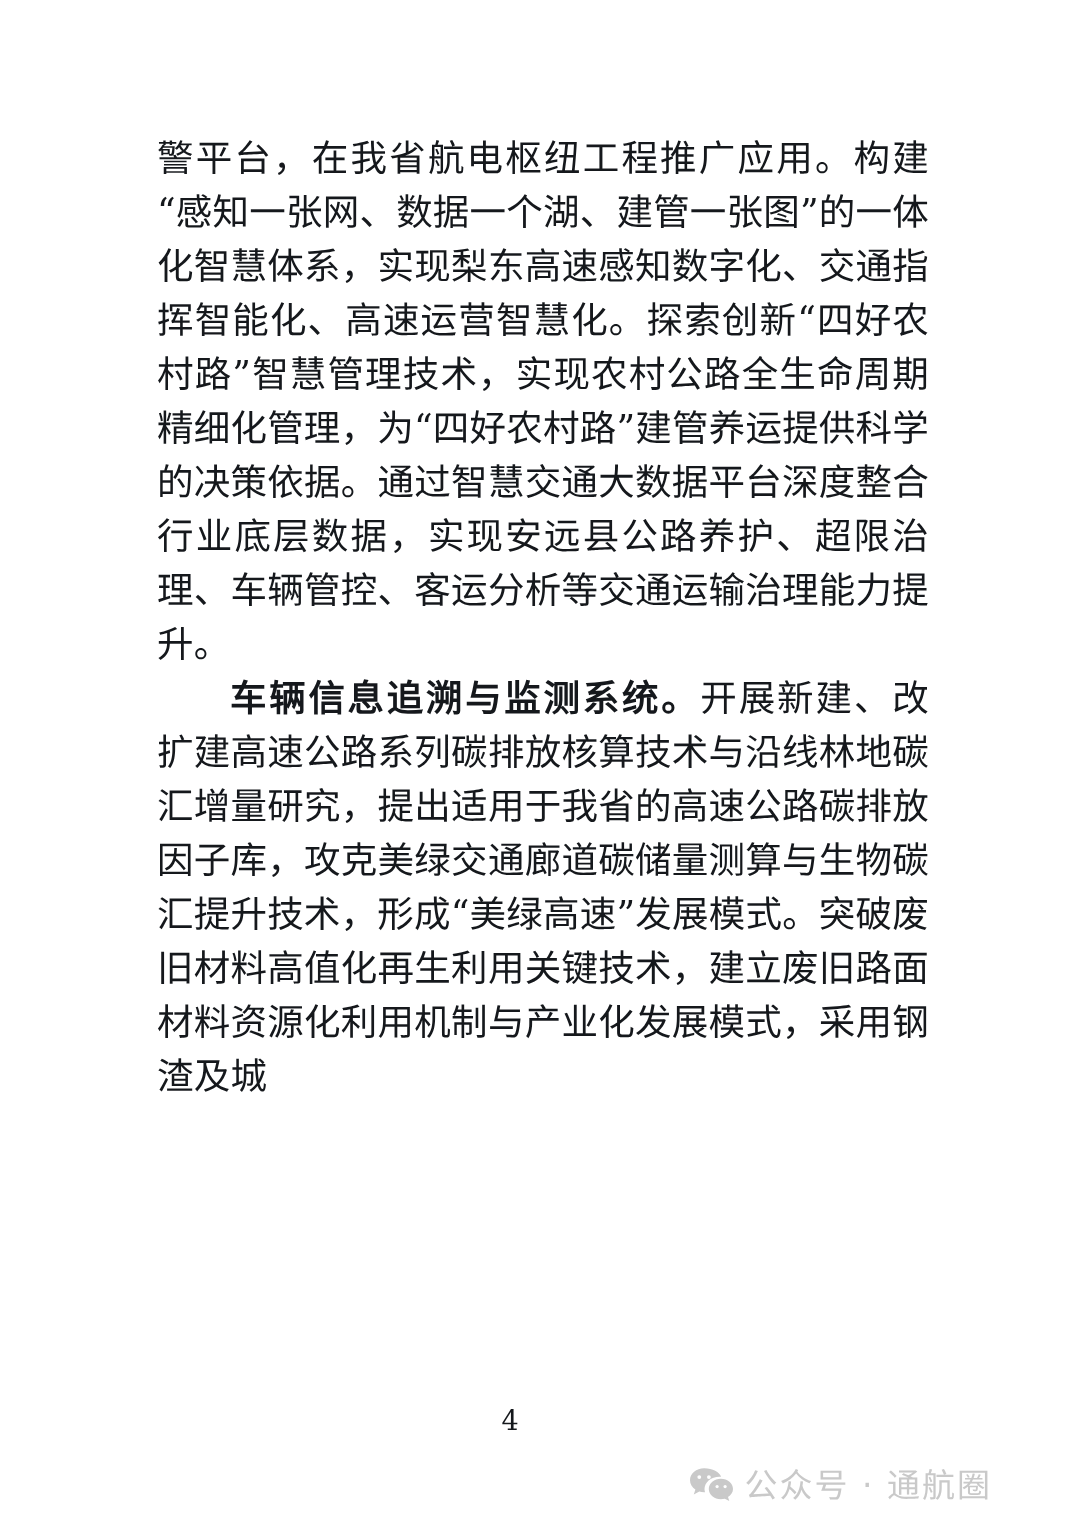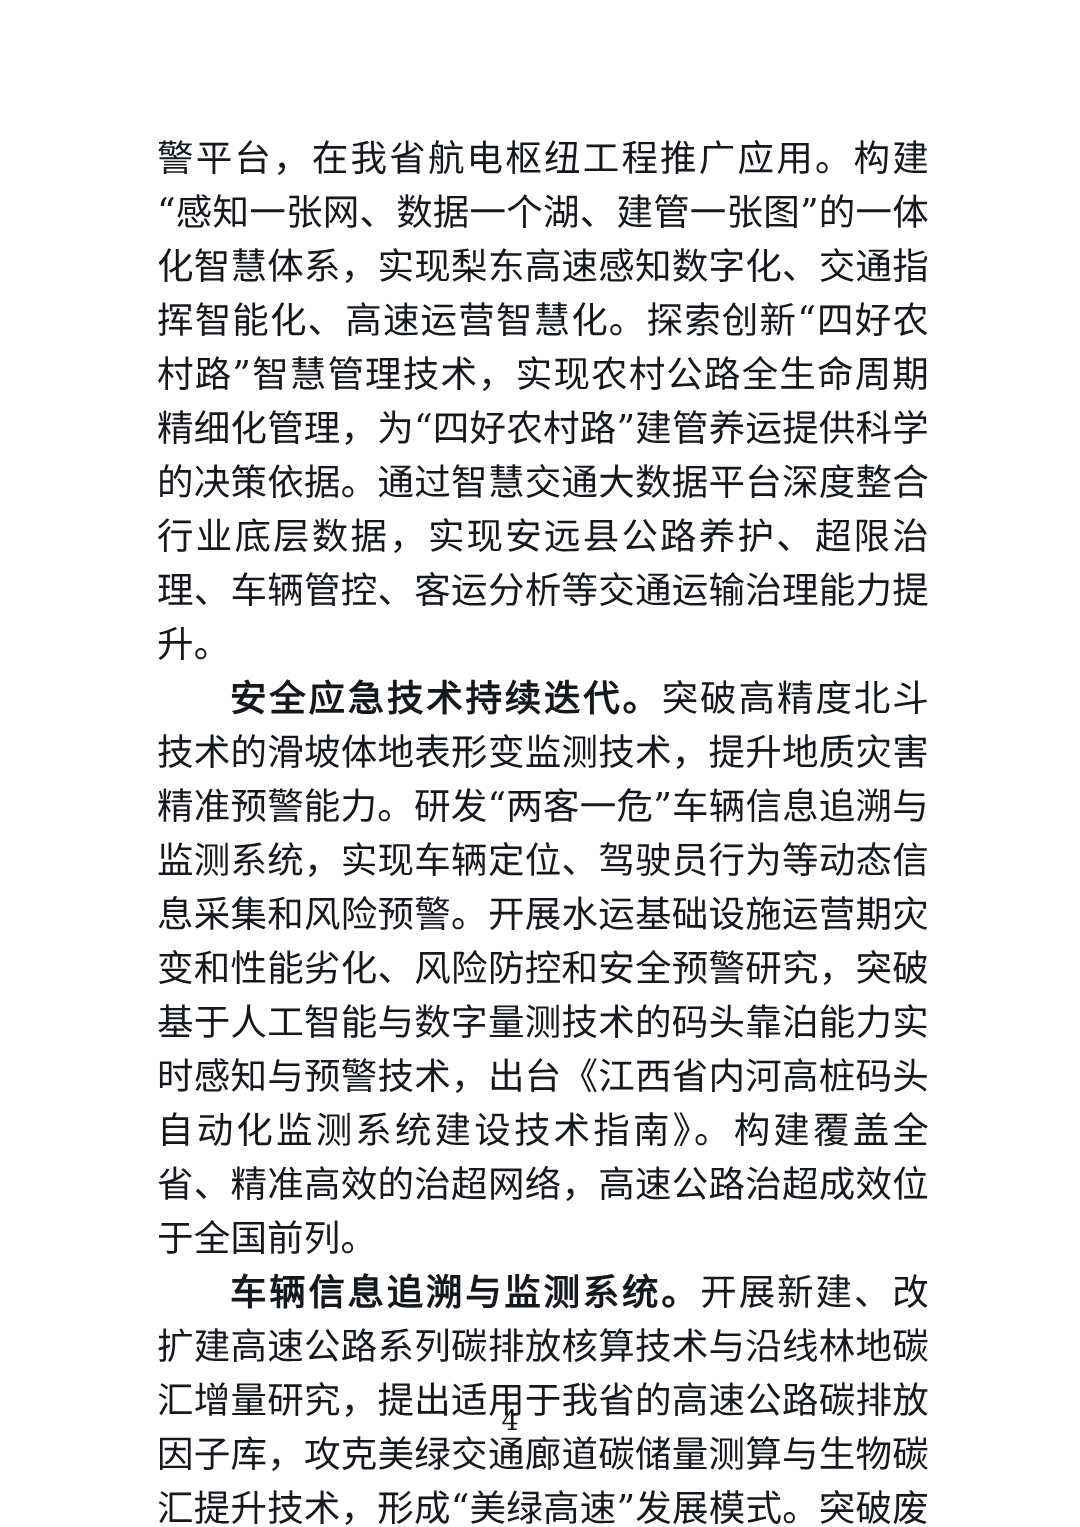--- a/index.html
+++ b/index.html
@@ -94,22 +94,36 @@
 </style>
 </head>
 <body>
 
 <div class="page">
 
   <div class="body-text">
 
     <p class="para"><span>警平台，在我省航电枢纽工程推广应用。构建“感知一张网、数据一个湖、建管一张图”的一体化智慧体系，实现梨东高速感知数字化、交通指挥智能化、高速运营智慧化。探索创新“四好农村路”智慧管理技术，实现农村公路全生命周期精细化管理，为“四好农村路”建管养运提供科学的决策依据。通过智慧交通大数据平台深度整合行业底层数据，实现安远县公路养护、超限治理、车辆管控、客运分析等交通运输治理能力提升。</span></p>
 
-    <p class="para indent"><span class="lead">安全应急技术持续迭代。</span><span>突破高精度北斗技术的滑坡体地表形变监测技术，提升地质灾害精准预警能力。研发“两客一危”车辆信息追溯与监测系统，实现车辆定位、驾驶员行为等动态信息采集和风险预警。开展水运基础设施运营期灾变和性能劣化、风险防控和安全预警研究，突破基于人工智能与数字量测技术的码头靠泊能力实时感知与预警技术，出台《江西省内河高桩码头自动化监测系统建设技术指南》。构建覆盖全省、精准高效的治超网络，高速公路治超成效位于全国前列。</span></p>
 
     <p class="para indent"><span class="lead">车辆信息追溯与监测系统。</span><span>开展新建、改扩建高速公路系列碳排放核算技术与沿线林地碳汇增量研究，提出适用于我省的高速公路碳排放因子库，攻克美绿交通廊道碳储量测算与生物碳汇提升技术，形成“美绿高速”发展模式。突破废旧材料高值化再生利用关键技术，建立废旧路面材料资源化利用机制与产业化发展模式，采用钢渣及城</span></p>
 
   </div>
 
   <div class="page-number">4</div>
 
+  <div class="footer-watermark">
+    <span class="wechat-icon-wrap">
+      <svg class="wechat-icon" viewBox="0 0 45 38" xmlns="http://www.w3.org/2000/svg" aria-hidden="true">
+
+        <path fill="#c9c9c9" d="M15.2 2.2C7.3 2.2 1 7.6 1 14.2c0 3.8 2.1 7.2 5.4 9.4l-1.6 4.8 5.5-2.8c1.5.4 3.1.6 4.8.6h.9c-.3-1-.5-2-.5-3.1 0-6.9 6.7-12.4 14.9-12.4.6 0 1.2 0 1.7.1C30.6 5.8 23.6 2.2 15.2 2.2z"></path>
+        <circle fill="#ffffff" cx="10.3" cy="11.1" r="1.9"></circle>
+        <circle fill="#ffffff" cx="19.9" cy="11.1" r="1.9"></circle>
+
+        <path fill="#c9c9c9" d="M44 23c0-5.6-5.4-10.2-12.1-10.2S19.8 17.4 19.8 23s5.4 10.2 12.1 10.2c1.4 0 2.7-.2 3.9-.5l4.5 2.3-1.3-3.9C41.9 29.2 44 26.3 44 23z"></path>
+        <circle fill="#ffffff" cx="28.1" cy="20.6" r="1.6"></circle>
+        <circle fill="#ffffff" cx="36.1" cy="20.6" r="1.6"></circle>
+      </svg>
+    </span>
+    <span class="footer-label">公众号 · 通航圈</span>
+  </div>
 
 </div>
 
 </body></html>

